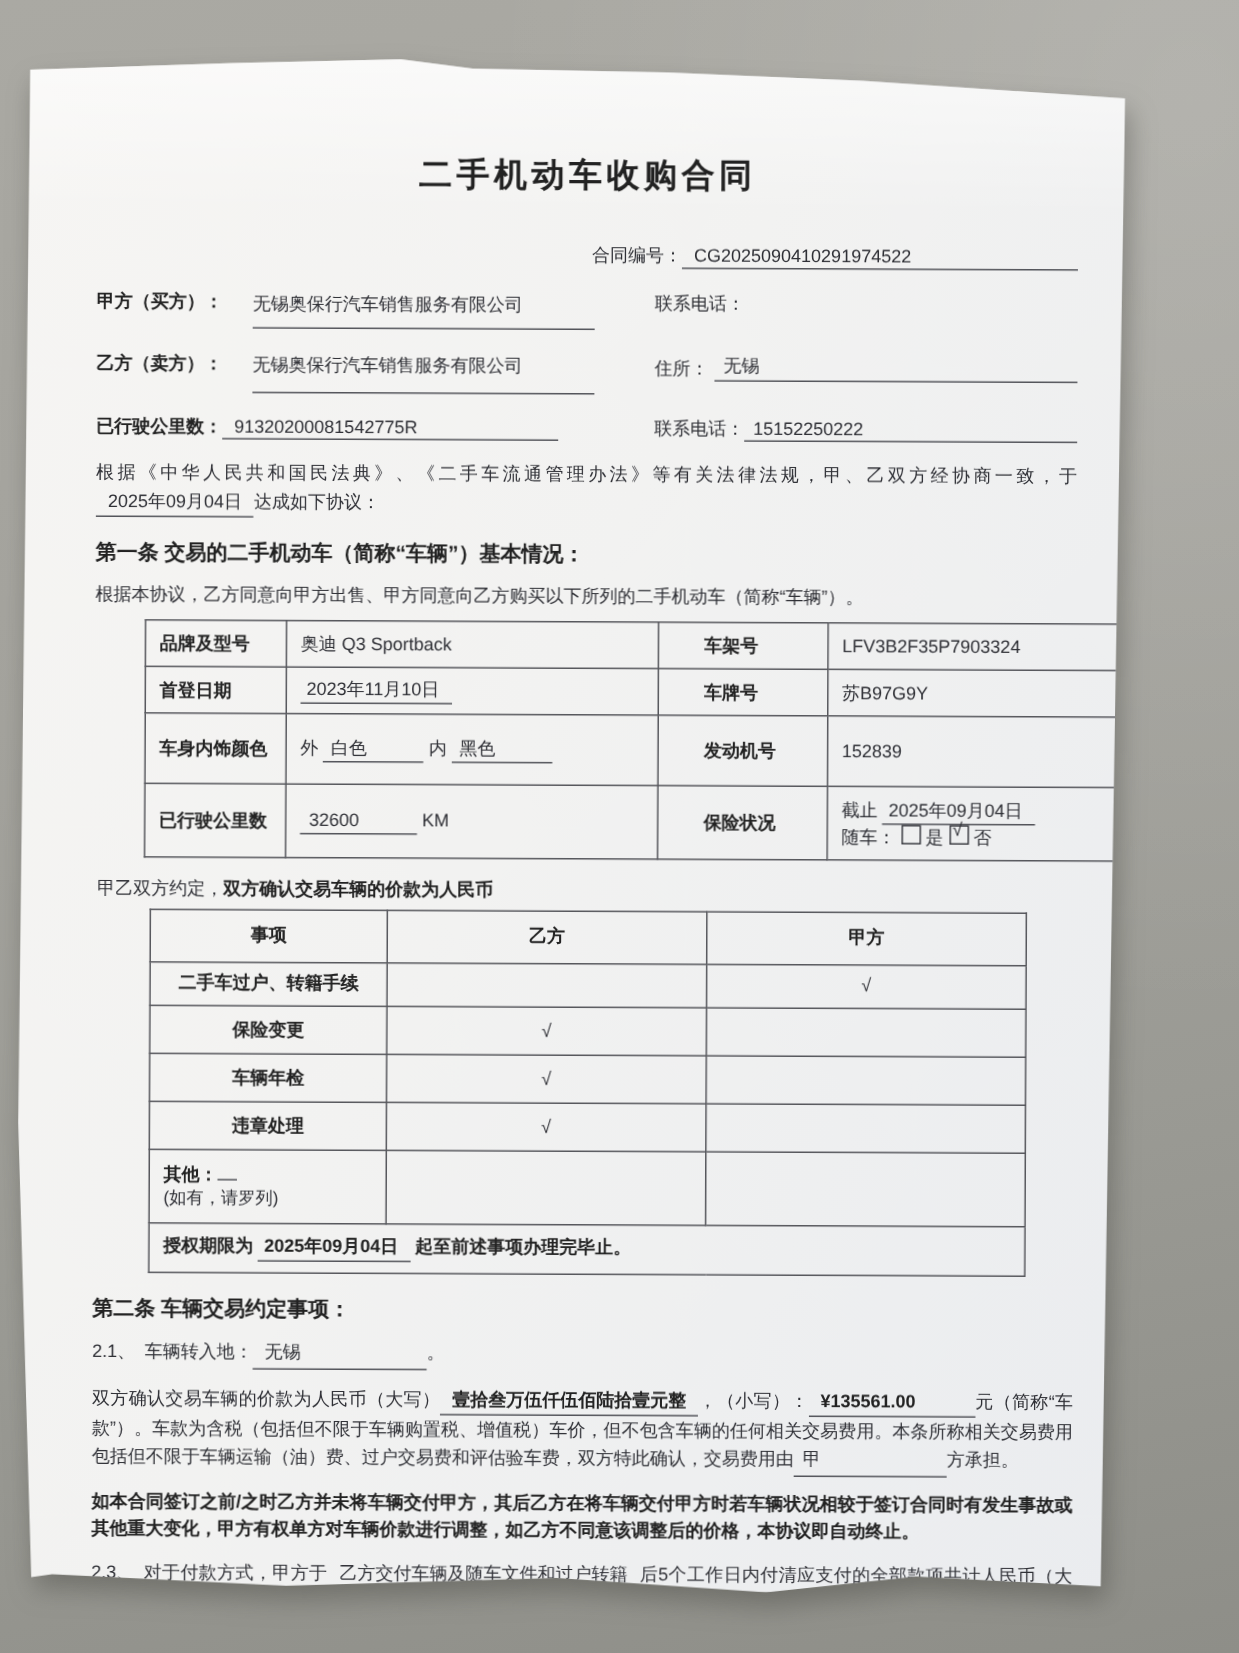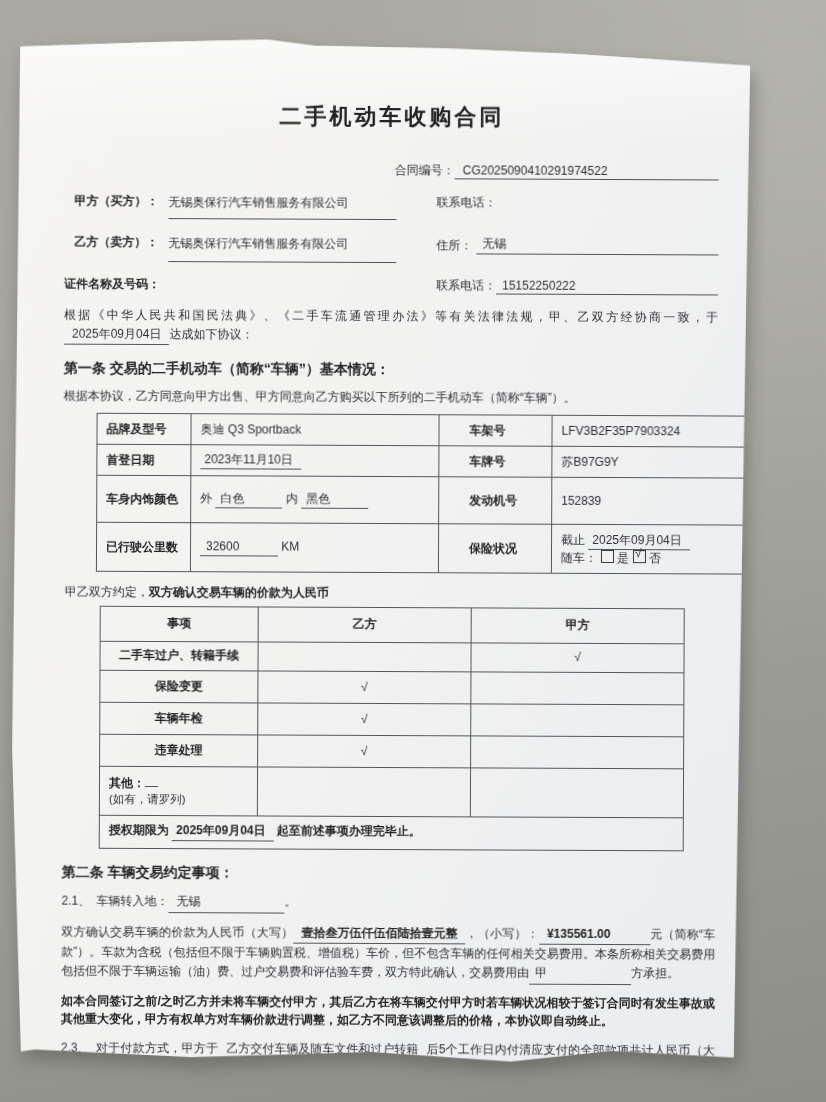--- a/index.html
+++ b/index.html
@@ -28,21 +28,21 @@
       729px 520px,723px 1016px,600px 1010px,500px 1021px,360px 1012px,180px 1018px,
       24px 1011px,10px 1013px,0px 710px,3px 300px);
     color:#2e2f35;font-size:12px;
   }
   .content{position:relative;padding:0 32px 0 50px;}
 
   .doc-title{margin:0;padding-top:62px;text-align:center;font-size:22px;font-weight:bold;
     letter-spacing:3px;color:#222;}
 
   .line{border-bottom:1px solid #53545a;}
-  .lbl-b{font-weight:bold;color:#222;text-align:center;}
+  .lbl-b{font-weight:bold;color:#222;}
 
   .row-contract{margin-top:30px;display:flex;justify-content:flex-end;align-items:baseline;}
   .contract-no{display:inline-block;min-width:250px;padding:0 6px 1px 8px;}
 
   .party-row{display:flex;margin-top:15px;}
   .pr-left{width:372px;display:flex;}
   .pr-left .plabel{width:104px;flex-shrink:0;}
   .party-val{display:inline-block;width:228px;line-height:1.55;padding-bottom:2px;}
   .pr-right{flex:1;display:flex;align-items:flex-end;padding-bottom:9px;}
   .pr-right .rlabel{flex-shrink:0;padding-right:4px;}
@@ -129,21 +129,22 @@
             <span class="line party-val">无锡奥保行汽车销售服务有限公司</span>
           </div>
           <div class="pr-right">
             <span class="rlabel">住所：</span>
             <span class="line grow">无锡</span>
           </div>
         </div>
 
         <div class="cert-row">
           <div class="cert-left">
-            <span class="lbl-b">证件名称及号码：</span>
+            <span class="lbl-b">已行驶公里数：</span>
+            <span class="line cert-val">91320200081542775R</span>
           </div>
           <div class="cert-right">
             <span class="rlabel">联系电话：</span>
             <span class="line grow">15152250222</span>
           </div>
         </div>
 
         <div class="preamble">
           <span>根据《中华人民共和国民法典》、《二手车流通管理办法》等有关法律法规，甲、乙双方经协商一致，于</span><span class="inline-line">2025年09月04日</span><span>达成如下协议：</span>
         </div>

